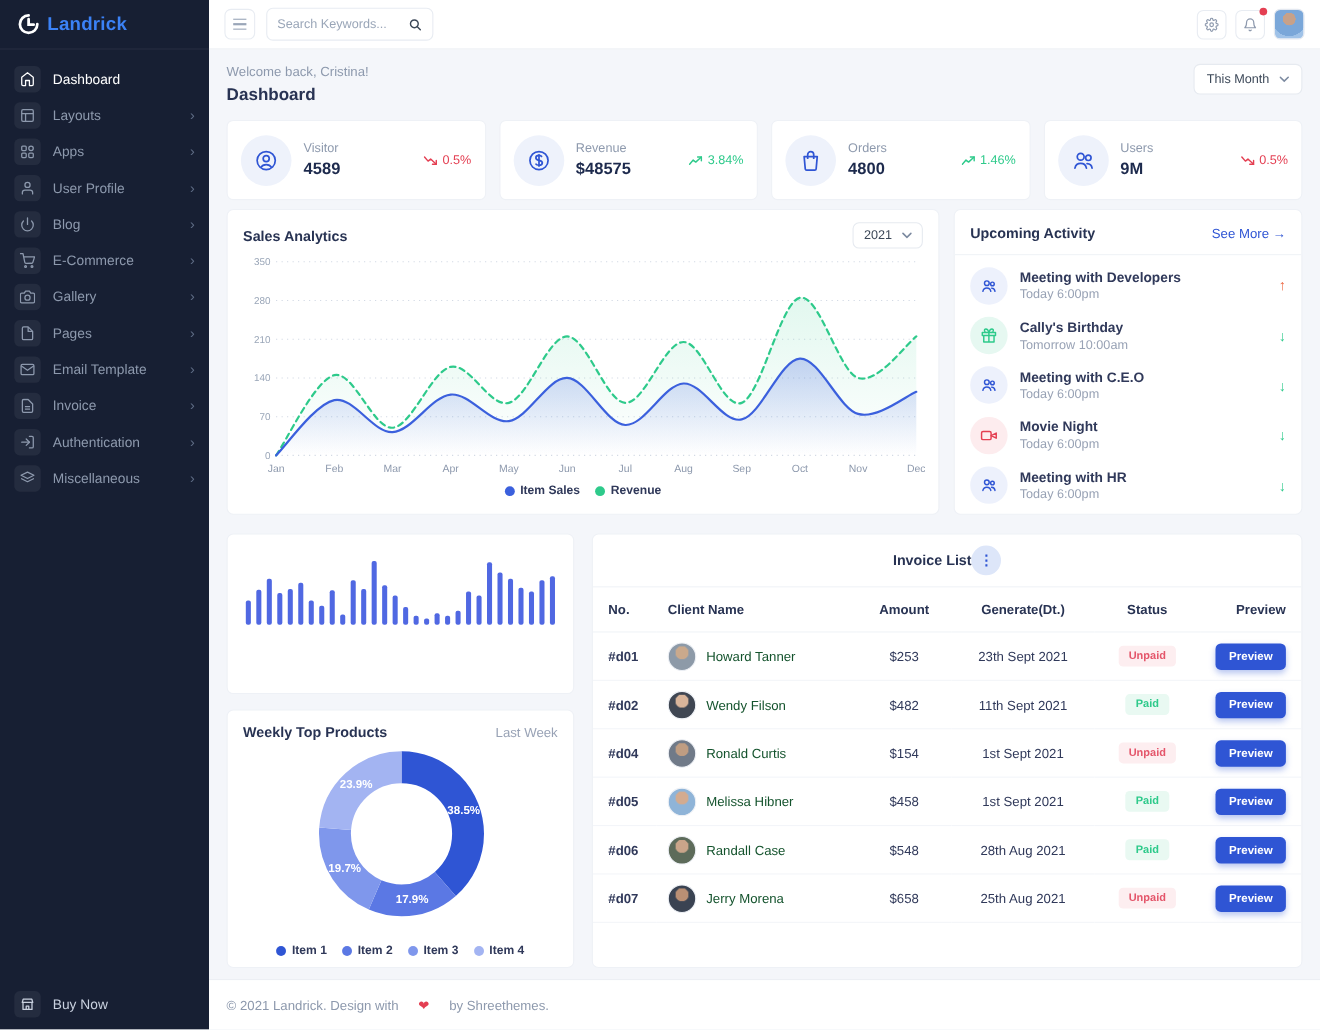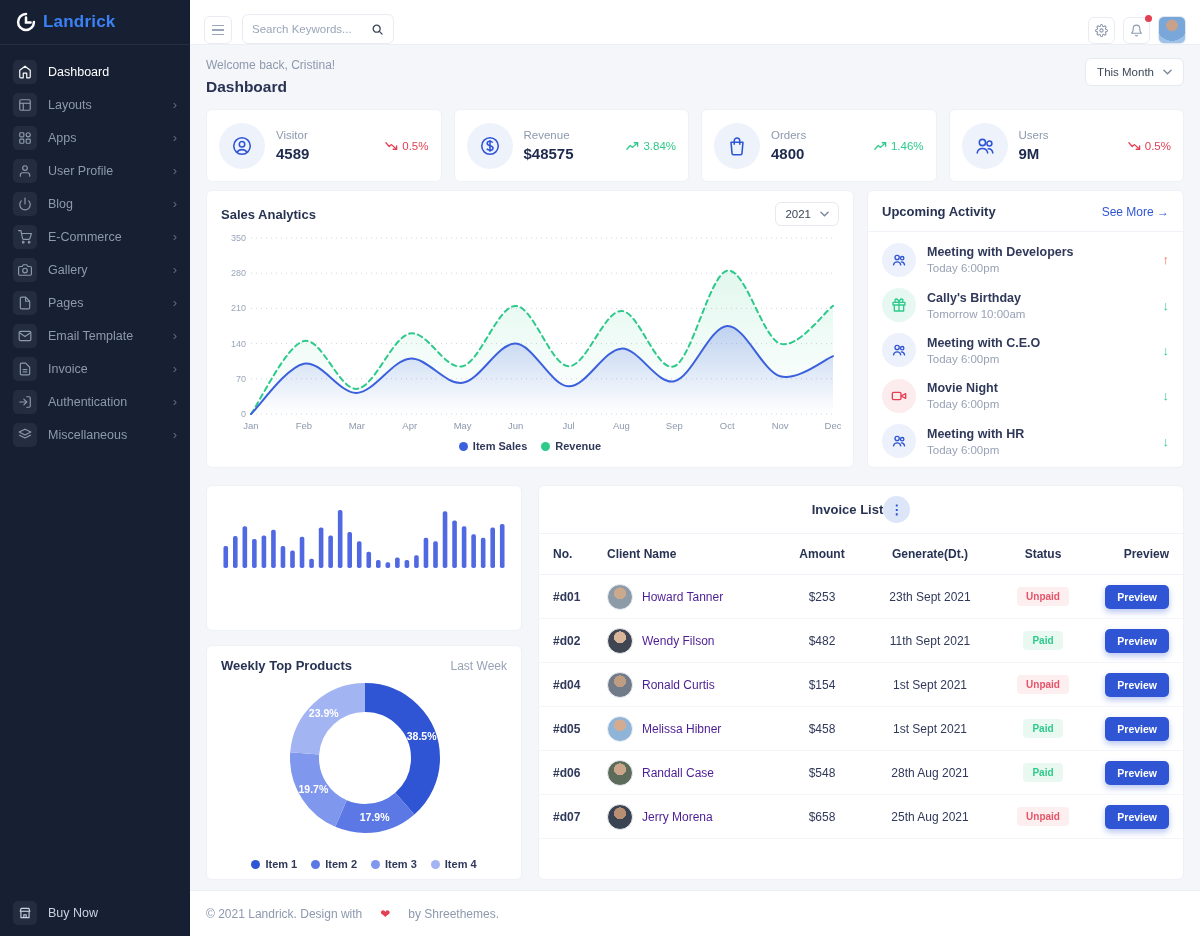--- a/index.html
+++ b/index.html
@@ -17,21 +17,21 @@
   .nav-item.active { color:#fff; }
   .nav-ic { width:24px; height:24px; border-radius:5px; background:rgba(255,255,255,.06);
             display:flex; align-items:center; justify-content:center; flex-shrink:0; }
   .nav-chev { margin-left:auto; font-size:13px; color:#5d6b84; }
   .buynow { height:46px; display:flex; align-items:center; gap:11px; padding:0 13px;
             color:#c9d1df; font-size:12.5px; cursor:pointer; }
 
   
   .main { flex:1; display:flex; flex-direction:column; min-width:0; }
   .topbar { height:45px; flex-shrink:0; background:#fff; border-bottom:1px solid #eceff4;
-            display:flex; align-items:flex-end; gap:10px; padding:0 14px; }
+            display:flex; align-items:center; gap:10px; padding:0 14px; }
   .hamb { width:28px; height:28px; border:1px solid #e8ecf2; border-radius:6px; background:#fff;
           display:flex; flex-direction:column; gap:3px; align-items:center; justify-content:center; cursor:pointer; }
   .hamb i { width:12px; height:1.5px; background:#9aa6b8; display:block; }
   .searchbox { width:152px; height:30px; border:1px solid #e8ecf2; border-radius:6px;
                display:flex; align-items:center; gap:6px; padding:0 9px; background:#fff; }
   .searchbox input { border:none; outline:none; flex:1; min-width:0; font-size:11.5px; color:#3c4858;
                      font-family:"Liberation Sans",sans-serif; }
   .searchbox input::placeholder { color:#9aa6b8; }
   .topbar-right { margin-left:auto; display:flex; align-items:center; gap:8px; }
   .icon-btn { width:27px; height:27px; border:1px solid #e8ecf2; border-radius:6px; background:#fff;
@@ -106,21 +106,21 @@
   .inv-no { font-weight:bold; color:#283353; }
   .client-cell { display:flex; align-items:center; gap:9px; }
   .tav { width:26px; height:26px; border-radius:50%; flex-shrink:0; border:1px solid #edf0f5; }
   .g1{background:radial-gradient(circle at 50% 35%,#caa98c 0 30%,#8d9aa8 31%);}
   .g2{background:radial-gradient(circle at 50% 35%,#d8b49a 0 30%,#3f4652 31%);}
   .g3{background:radial-gradient(circle at 50% 35%,#c9a183 0 30%,#c2cbd6 31%);}
   .g4{background:radial-gradient(circle at 50% 35%,#bf9d82 0 30%,#707a88 31%);}
   .g5{background:radial-gradient(circle at 50% 35%,#d3ab90 0 30%,#8fb4d8 31%);}
   .g6{background:radial-gradient(circle at 50% 35%,#caa58a 0 30%,#5d6b5a 31%);}
   .g7{background:radial-gradient(circle at 50% 35%,#b98f74 0 30%,#3a4352 31%);}
-  .client-link { color:#4c1d95; cursor:pointer; }
+  .client-link { color:#14532d; cursor:pointer; }
   .badge { display:inline-block; padding:4px 9px; border-radius:4px; font-size:10px; font-weight:bold; }
   .badge.unpaid { background:#fdeef0; color:#e4556a; }
   .badge.paid   { background:#e9f9f2; color:#2eca8b; }
   .preview-btn { background:#2f55d4; color:#fff; border:none; border-radius:5px; padding:6px 12px;
                  font-size:10.5px; font-weight:bold; cursor:pointer; box-shadow:0 3px 6px rgba(47,85,212,.35);
                  font-family:"Liberation Sans",sans-serif; }
 
   .footer { height:46px; flex-shrink:0; background:#fff; border-top:1px solid #eceff4;
             display:flex; align-items:center; gap:18px; padding:0 16px; font-size:12px; color:#8d99ad; }
   .heart { color:#e43f52; font-size:12px; }

